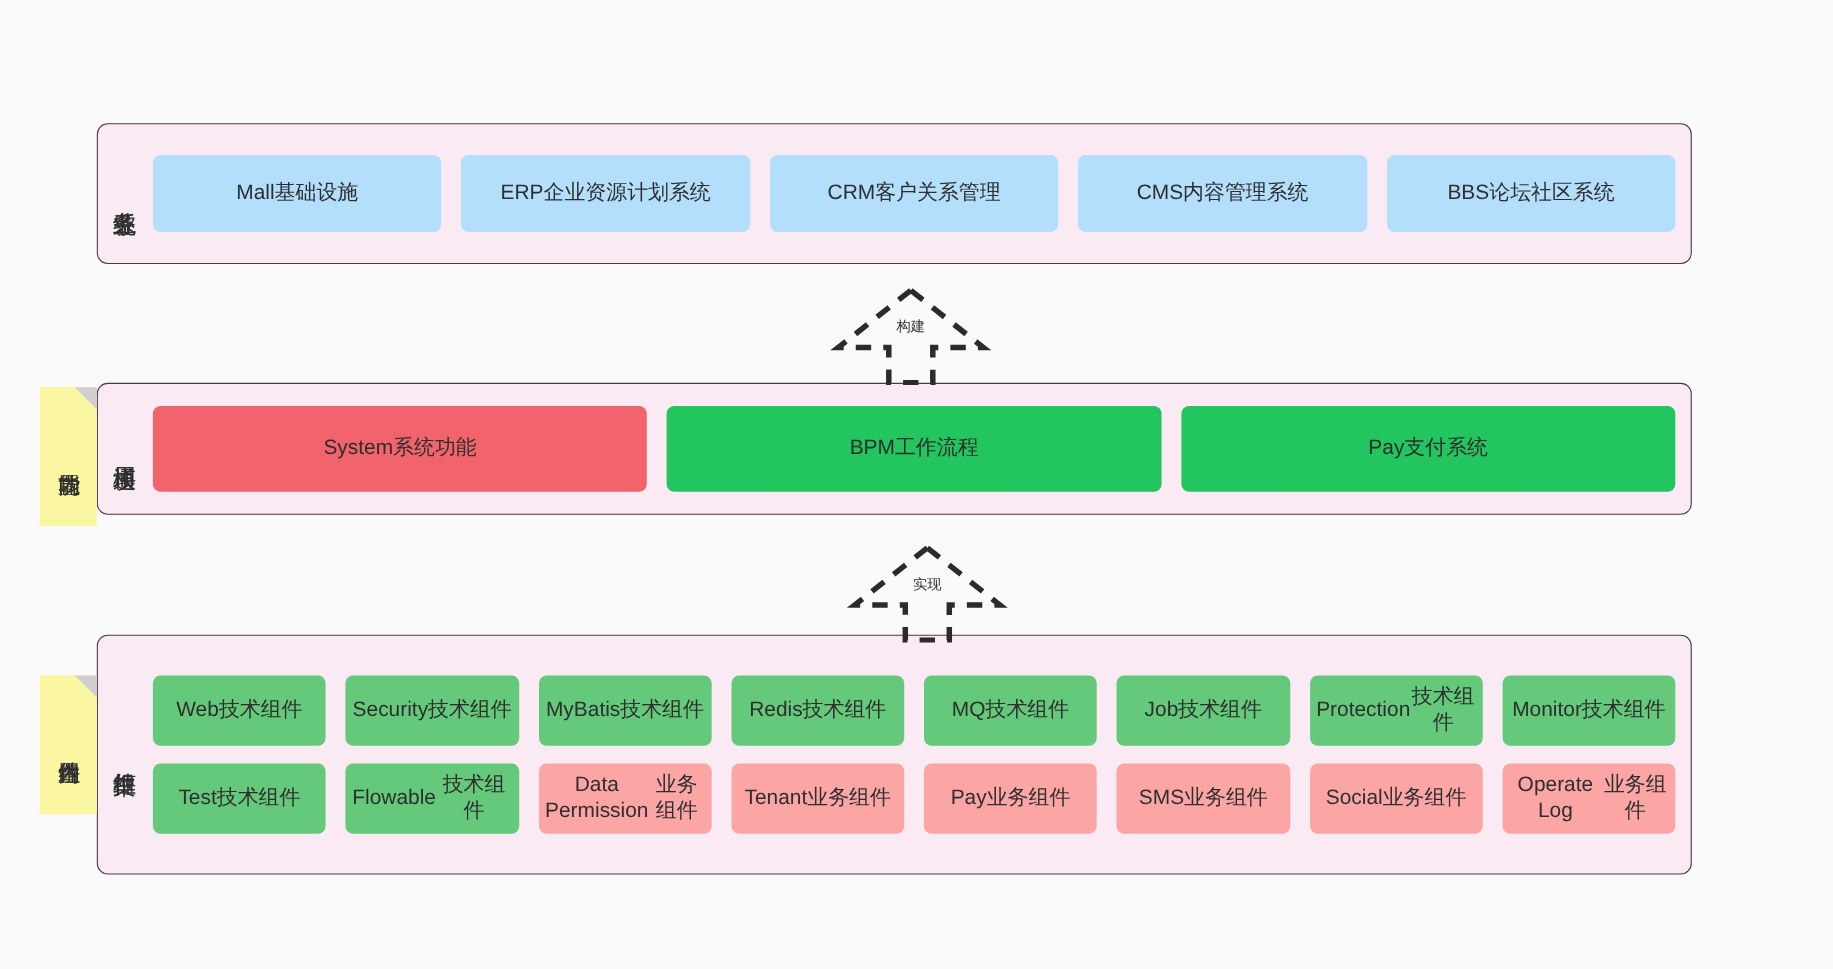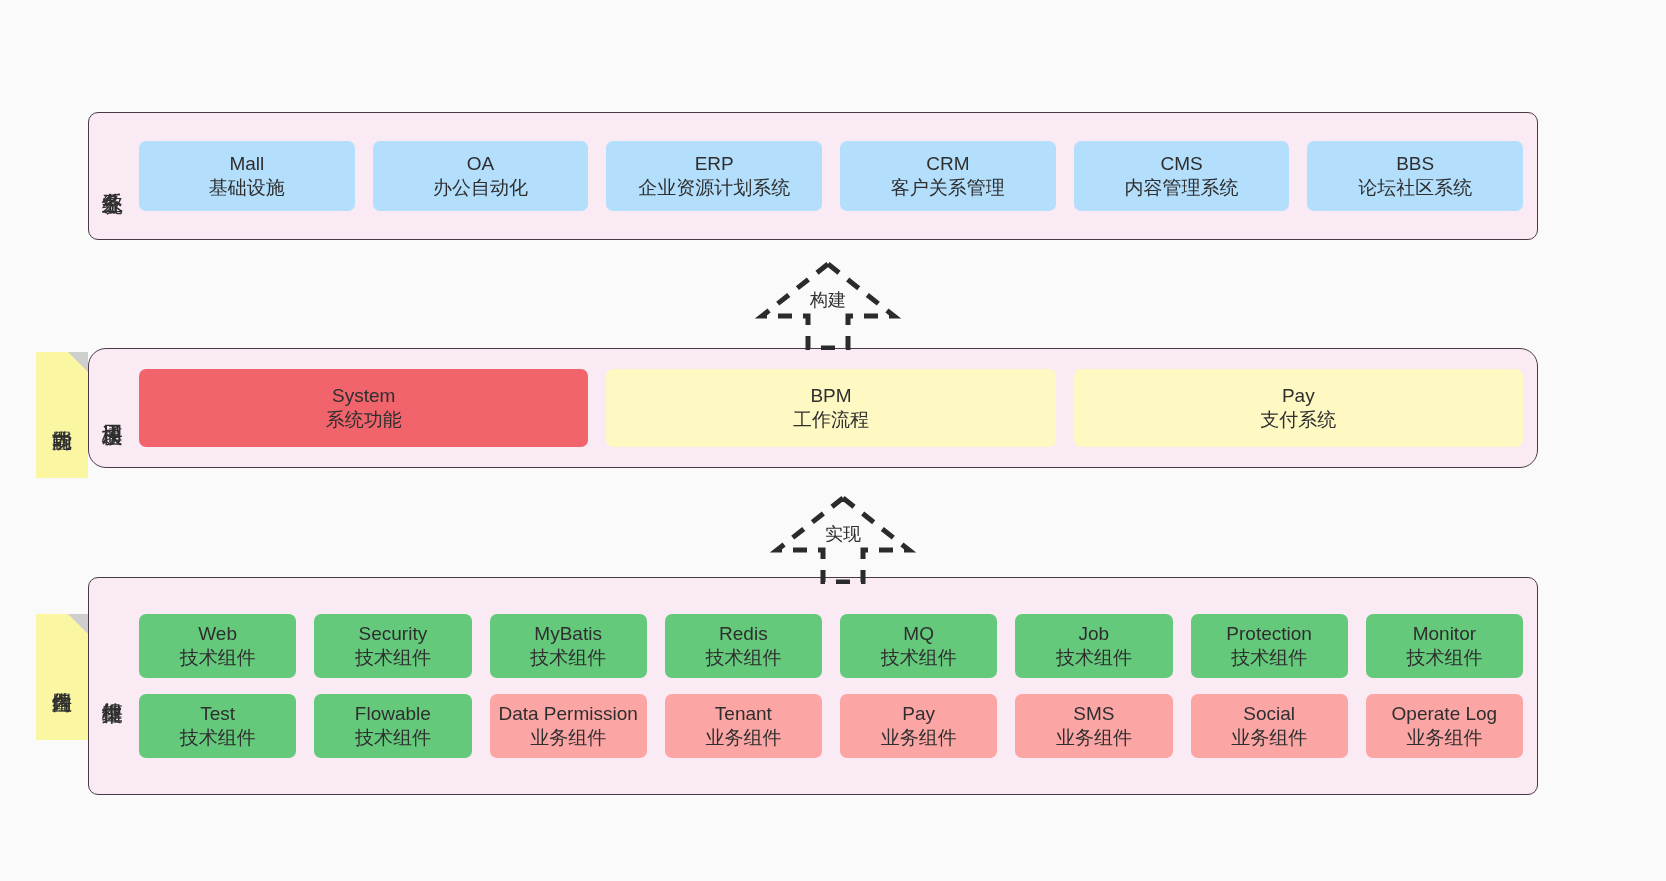--- a/index.html
+++ b/index.html
@@ -53,44 +53,44 @@
     display:flex;
     gap:18px;
     align-items:stretch;
   }
   .row > .cell{flex:1 1 0;}
 
   
   .cell{
     border-radius:7px;
     display:flex;
-    flex-direction:column;
+    flex-direction:row;
     align-items:center;
     justify-content:center;
     text-align:center;
     font-size:19px;
     line-height:1.28;
     color:#2e2e2e;
     box-sizing:border-box;
     padding:4px 6px;
   }
   .cell .en{display:block;}
   .cell .cn{display:block;}
 
   .c-blue       {background:#b3dffc;}
   .c-red        {background:#f1646c;}
-  .c-pink       {background:#fef9c3;}
+  .c-pink       {background:#22c55e;}
   .c-green      {background:#65c97c;}
   .c-greenlight {background:#fca5a5;}
 
   
   #layer-business{left:88px;top:112px;width:1450px;height:128px;}
   #layer-business .cell{height:70px;}
 
-  #layer-common{left:88px;top:348px;width:1450px;height:120px;border-radius:18px;}
+  #layer-common{left:88px;top:348px;width:1450px;height:120px;}
   #layer-common .cell{height:78px;}
 
   #layer-framework{left:88px;top:577px;width:1450px;height:218px;}
   #layer-framework .cell{height:64px;}
 
   
   .note{
     position:absolute;
     width:52px;
     background:#fbf6a2;
@@ -116,21 +116,21 @@
   }
   #note-common{left:36px;top:352px;height:126px;}
   #note-framework{left:36px;top:614px;height:126px;}
 
   
   .uml-arrow{position:absolute;z-index:2;}
   .uml-arrow .lbl{
     position:absolute;
     left:50%;
     transform:translateX(-50%);
-    font-size:18px;
+    font-size:13px;
     color:#2f2f2f;
     background:transparent;
     white-space:nowrap;
     user-select:none;
   }
   #arrow-build{left:740px;top:258px;width:176px;height:92px;}
   #arrow-build .lbl{top:30px;}
   #arrow-impl{left:755px;top:492px;width:176px;height:92px;}
   #arrow-impl .lbl{top:30px;}
 </style>
@@ -141,24 +141,20 @@
 
   <div class="layer" id="layer-business">
     <div class="layer-title">业务系统</div>
     <div class="layer-body">
         <div class="row">
           <div class="cell c-blue">
             <span class="en">Mall</span>
             <span class="cn">基础设施</span>
           </div>
           <div class="cell c-blue">
-            <span class="en">OA</span>
-            <span class="cn">办公自动化</span>
-          </div>
-          <div class="cell c-blue">
             <span class="en">ERP</span>
             <span class="cn">企业资源计划系统</span>
           </div>
           <div class="cell c-blue">
             <span class="en">CRM</span>
             <span class="cn">客户关系管理</span>
           </div>
           <div class="cell c-blue">
             <span class="en">CMS</span>
             <span class="cn">内容管理系统</span>

